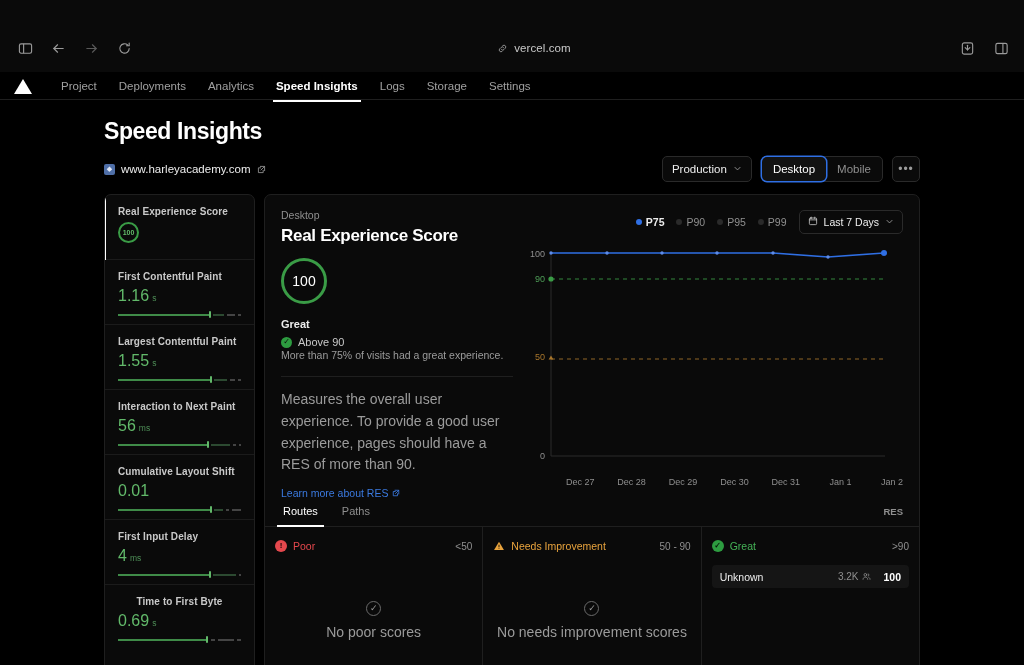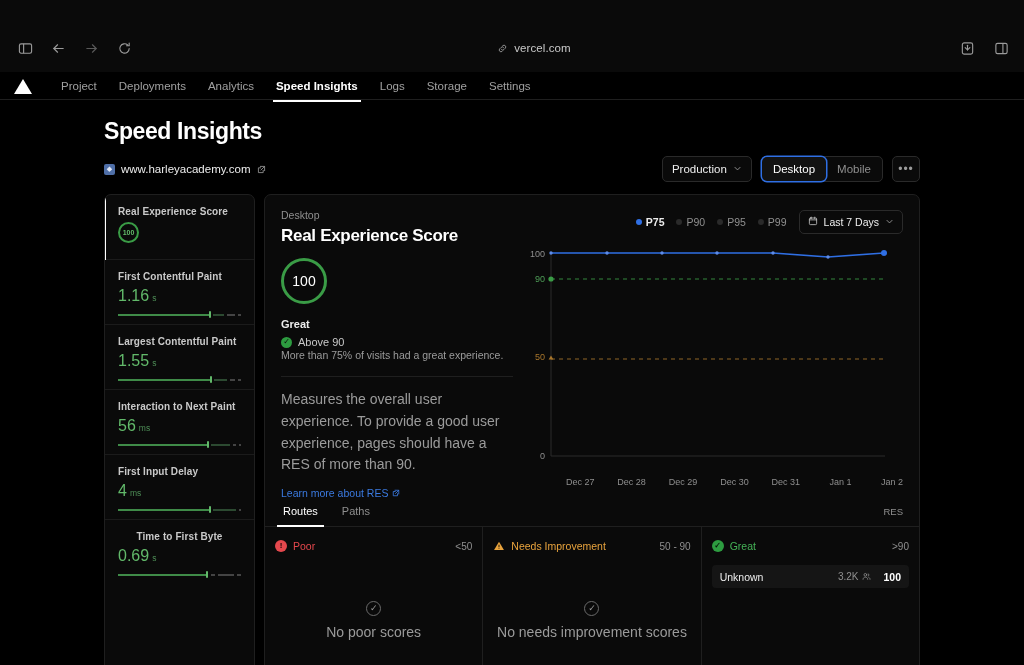--- a/index.html
+++ b/index.html
@@ -367,20 +367,21 @@
   .tab.active { color: #fff; margin-top: 7px; }
   .tab.active::after {
     content: ""; position: absolute;
     left: -4px; right: -4px; bottom: -1px;
     height: 2px; background: #fff;
   }
   .res-label {
     margin-left: auto;
     font-size: 9.5px; color: #8f8f8f;
     padding-bottom: 9px;
+    font-weight: bold;
   }
   .cols {
     display: flex;
     flex: 1;
   }
   .col {
     flex: 1;
     border-right: 1px solid #1f1f1f;
     padding: 10px 10px 0 10px;
     display: flex; flex-direction: column;
@@ -588,20 +589,34 @@
         </div>
         <div class="bar">
           <div class="fill" style="width:98px"></div>
             <div class="tick"></div>
           <div class="dash" style="width:22px"></div>
             <div class="dash2" style="width:3px"></div>
             <div class="dash2" style="width:2px"></div>
         </div>
       </div>
 
+      <div class="metric">
+        <div class="metric-label">Cumulative Layout Shift</div>
+        <div class="metric-value">
+          <span>0.01</span>
+          <span class="metric-unit"></span>
+        </div>
+        <div class="bar">
+          <div class="fill" style="width:98px"></div>
+            <div class="tick"></div>
+          <div class="dash" style="width:10px"></div>
+            <div class="dash2" style="width:3px"></div>
+            <div class="dash2" style="width:10px"></div>
+        </div>
+      </div>
 
       <div class="metric">
         <div class="metric-label">First Input Delay</div>
         <div class="metric-value">
           <span>4</span>
           <span class="metric-unit">ms</span>
         </div>
         <div class="bar">
           <div class="fill" style="width:96px"></div>
             <div class="tick"></div>

